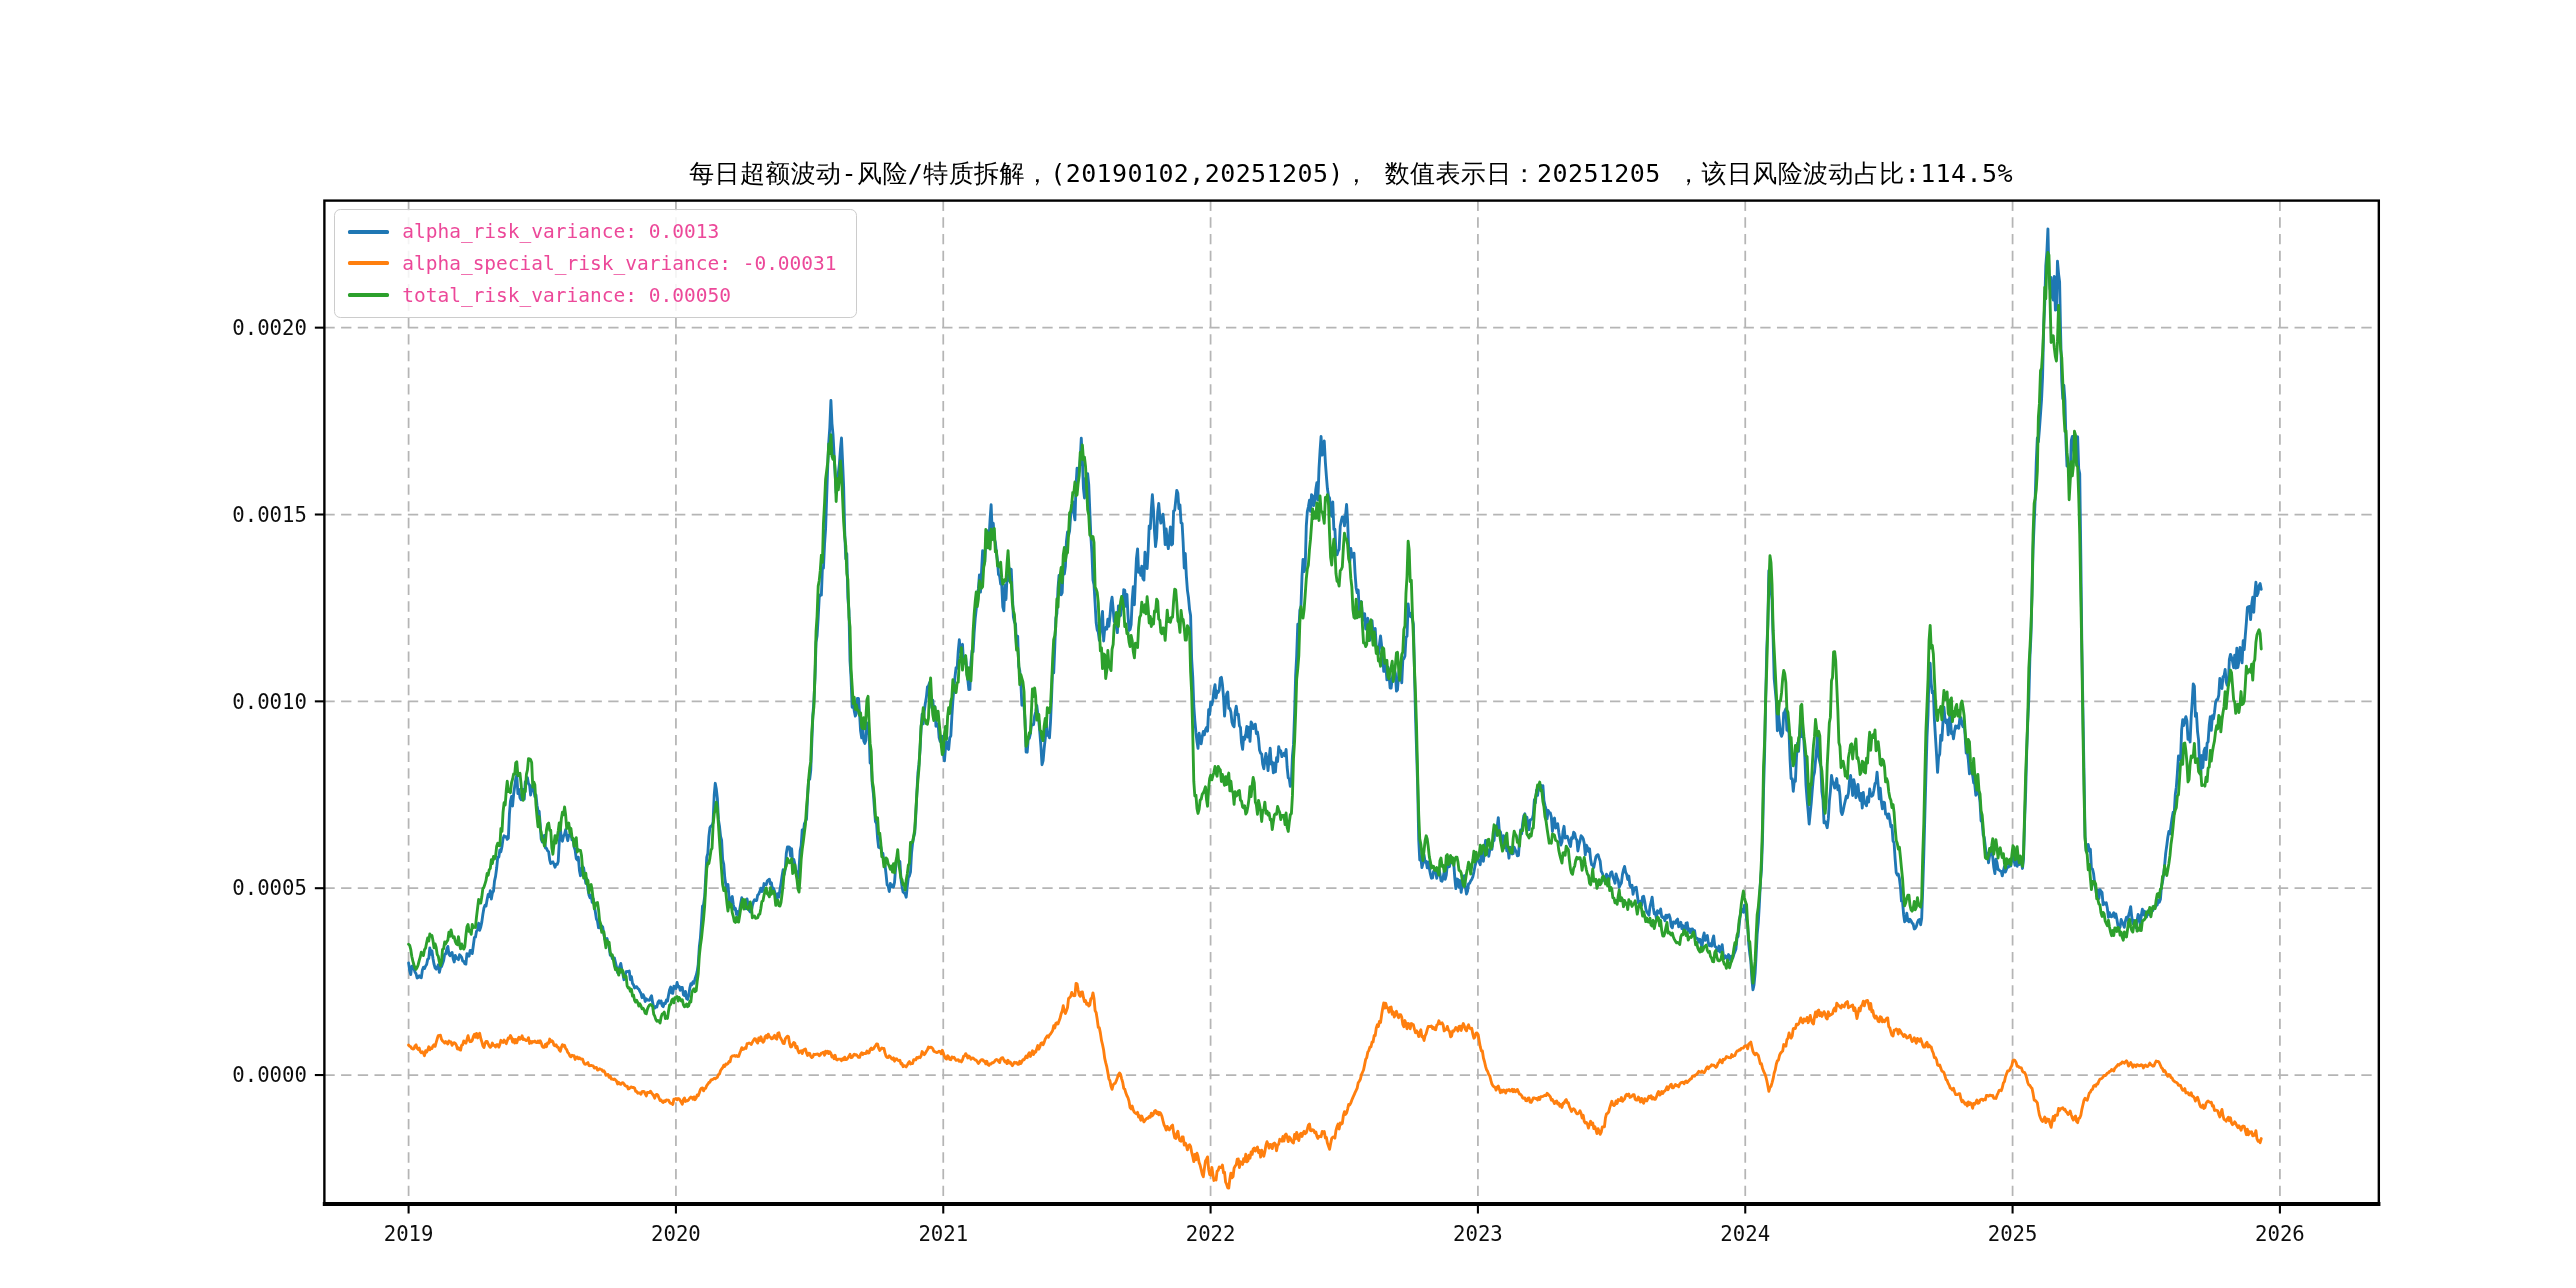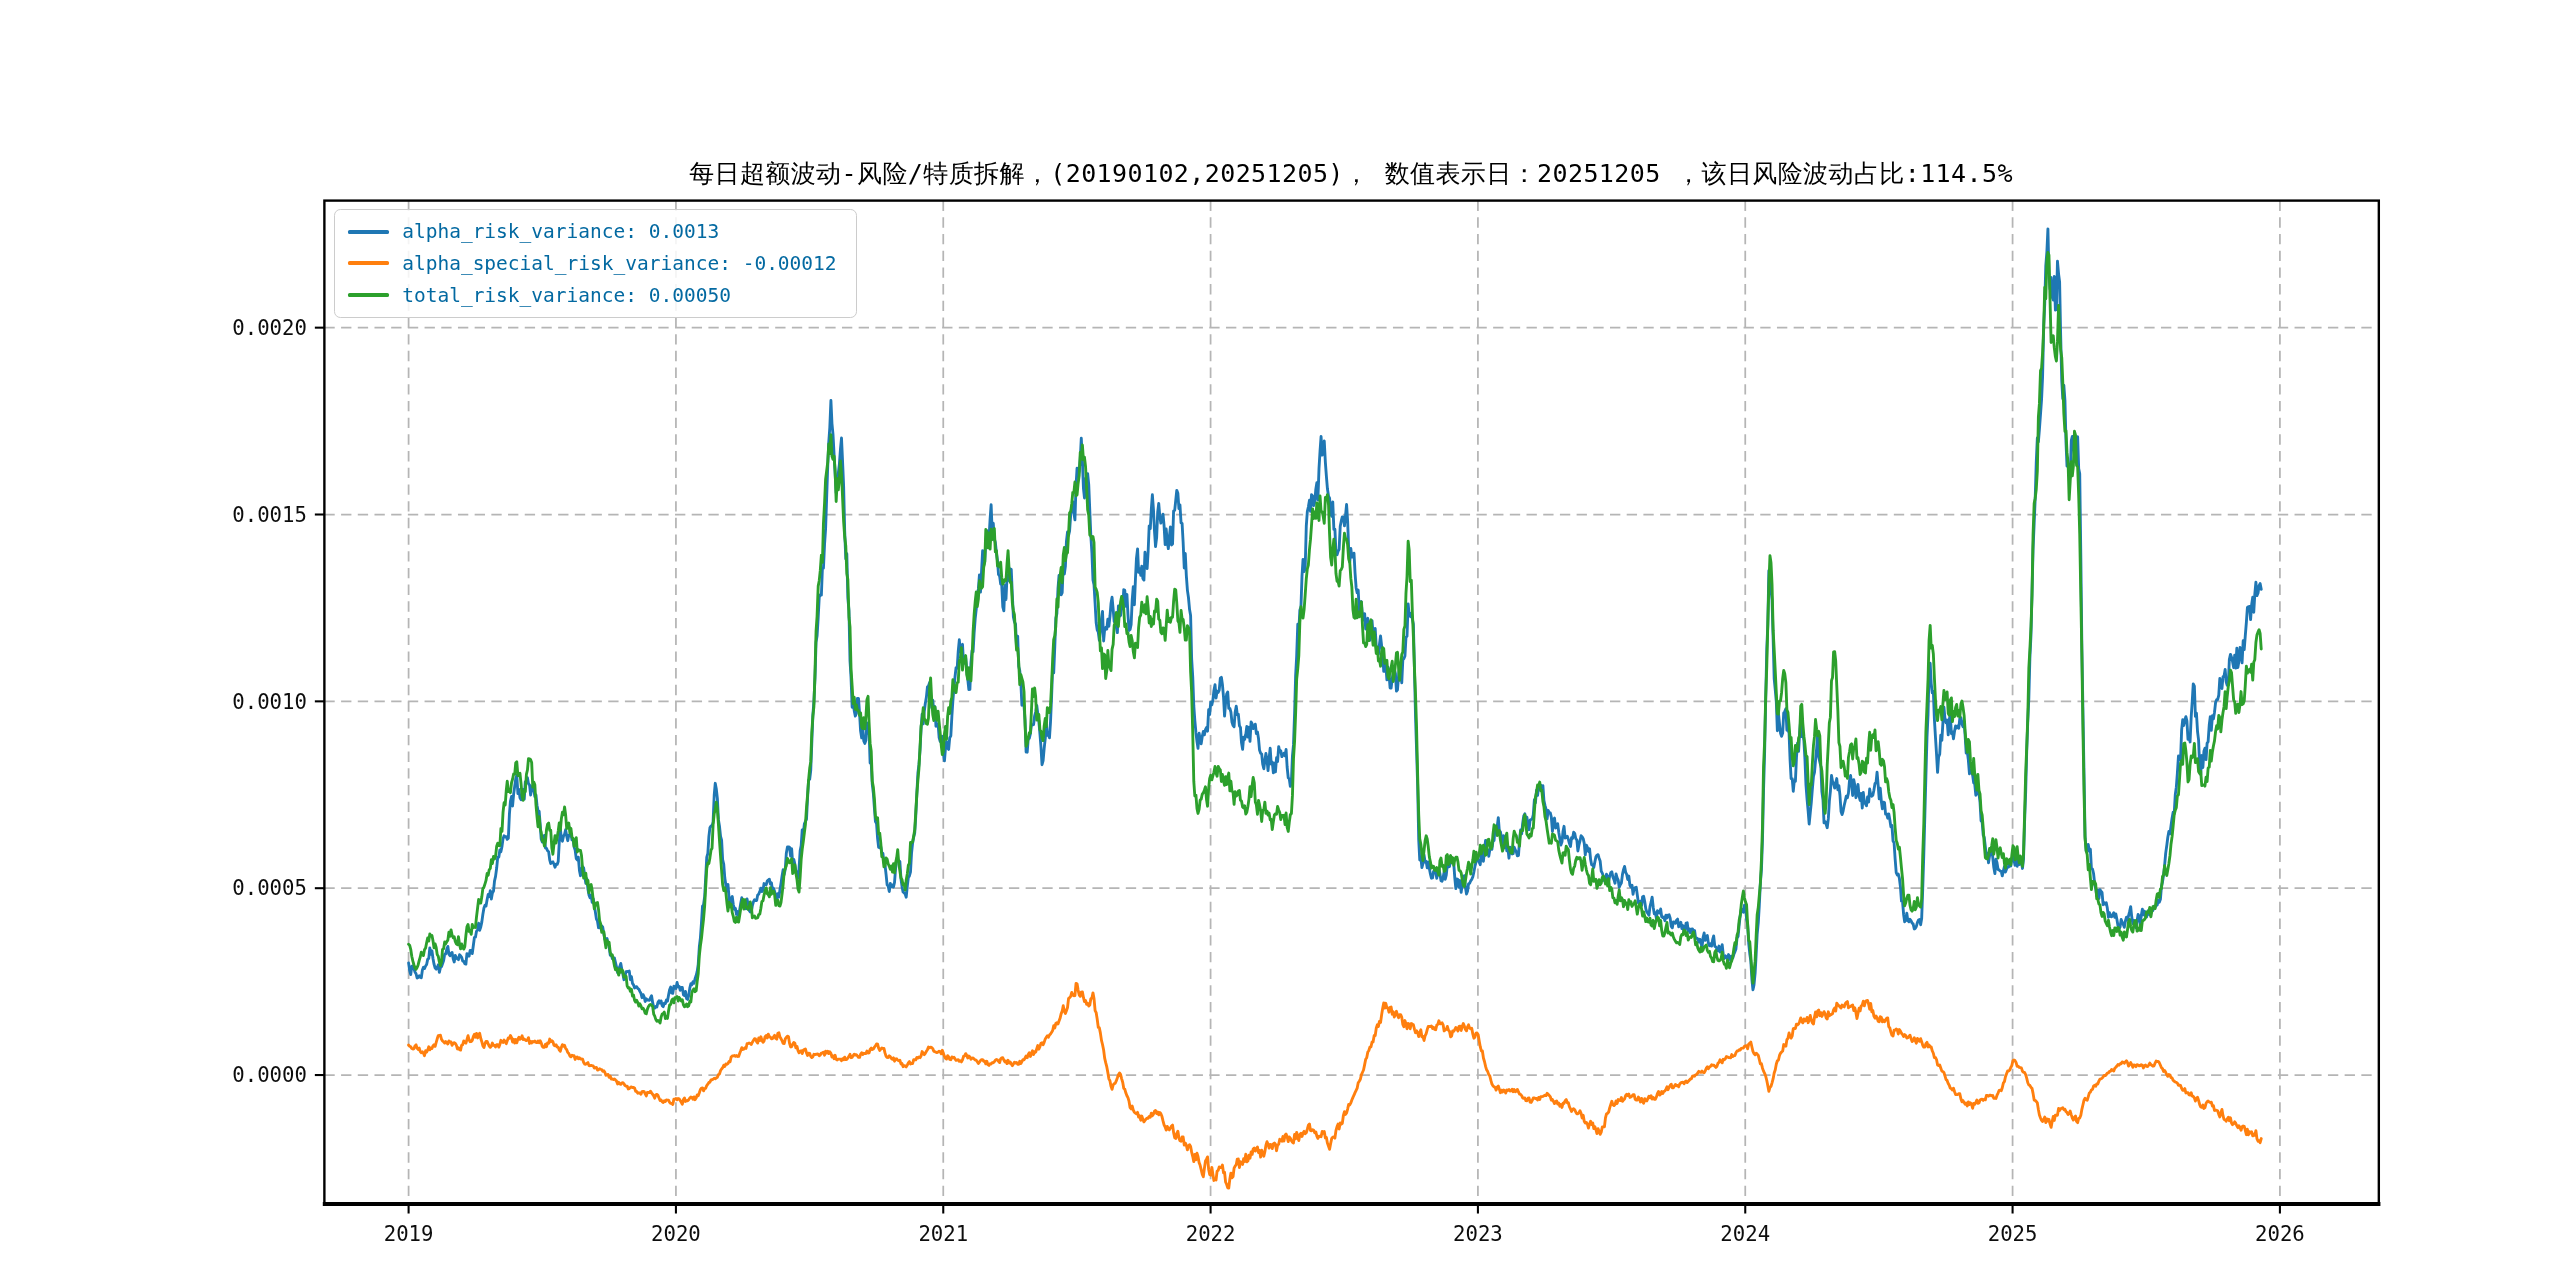--- a/index.html
+++ b/index.html
@@ -17,21 +17,21 @@
   .chart-svg{position:absolute;left:0;top:0;}
   .legend-box{
     position:absolute;left:334px;top:169px;
     display:flex;flex-direction:column;gap:8.7px;
     padding:10.3px 19px 10.3px 12.7px;
     background:rgba(255,255,255,0.85);
     border:1.6px solid #cccccc;border-radius:6.4px;
   }
   .legend-row{display:flex;align-items:center;gap:13.5px;}
   .legend-swatch{display:inline-block;width:41px;height:4px;border-radius:1.6px;flex:0 0 auto;}
-  .legend-label{font-size:19.5px;color:#0369a1;white-space:nowrap;}
+  .legend-label{font-size:19.5px;color:#ec4899;white-space:nowrap;}
 </style>
 </head>
 <body>
 
 <div class="figure">
   <div class="chart-title">每日超额波动-风险/特质拆解，(20190102,20251205)，  数值表示日：20251205 ，该日风险波动占比:114.5%</div>
   <svg id="plot" class="chart-svg" width="2576" height="1288" viewBox="0 0 3240 1620">
       <defs>
         <clipPath id="plotclip">
           <rect x="408" y="202" width="2584" height="1262"></rect>
@@ -91,21 +91,21 @@
         <text font-family="DejaVu Sans Mono, Liberation Mono, monospace" font-size="26" fill="#0d0d0d" x="386" y="370.806331471136" text-anchor="end">0.0020</text>
       </g>
     </svg>
   <div class="legend-box" id="legend">
       <div class="legend-row">
         <span class="legend-swatch" style="background: rgb(31, 119, 180);"></span>
         <span class="legend-label">alpha_risk_variance: 0.0013</span>
       </div>
       <div class="legend-row">
         <span class="legend-swatch" style="background: rgb(255, 127, 14);"></span>
-        <span class="legend-label">alpha_special_risk_variance: -0.00012</span>
+        <span class="legend-label">alpha_special_risk_variance: -0.00031</span>
       </div>
       <div class="legend-row">
         <span class="legend-swatch" style="background: rgb(44, 160, 44);"></span>
         <span class="legend-label">total_risk_variance: 0.00050</span>
       </div>
     </div>
 </div>
 
 
 </body></html>

